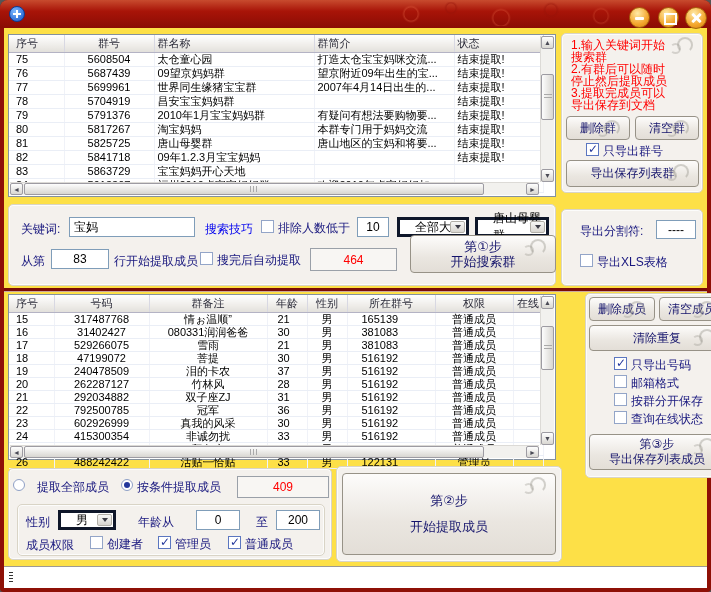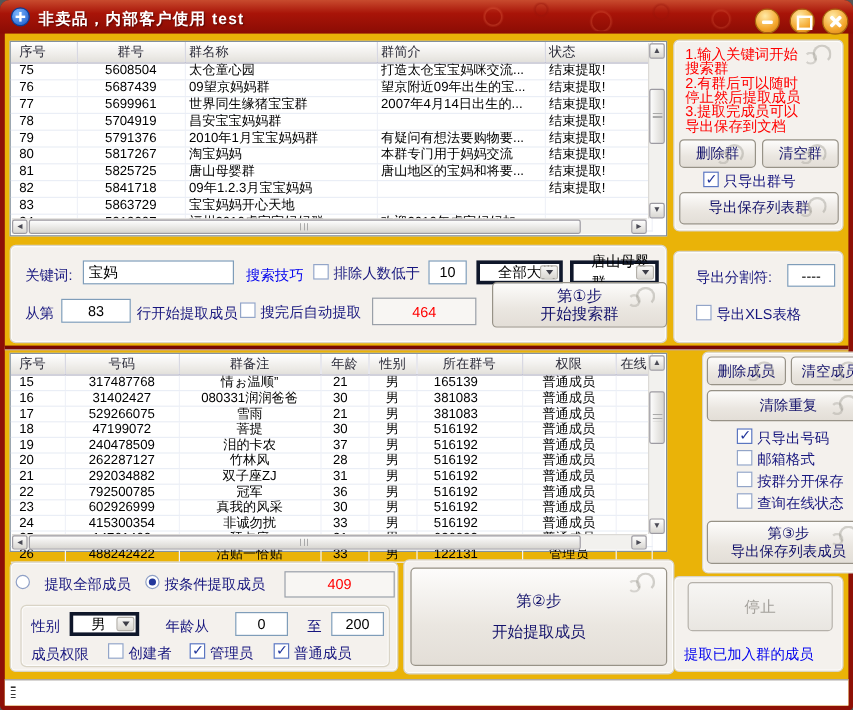--- a/index.html
+++ b/index.html
@@ -23,21 +23,21 @@
   .title{position:absolute;left:32px;top:7px;color:#fff;font-weight:bold;font-size:13px;z-index:3;
     text-shadow:1px 1px 1px rgba(60,0,0,.6);letter-spacing:1px;}
   .winbtn{position:absolute;top:7px;width:21px;height:21px;border-radius:50%;z-index:4;cursor:pointer;
     background:radial-gradient(circle at 40% 28%,#ffeaa6,#f3a42a 62%,#cf7e14);border:1px solid #a5650e;}
   .winbtn.min{left:629px;} .winbtn.max{left:658px;} .winbtn.close{left:685px;width:22px;height:22px;}
   .winbtn.min::before{content:"";position:absolute;left:5px;top:9px;width:9px;height:3px;background:#fff;border-radius:1px;}
   .winbtn.max::before{content:"";position:absolute;left:5px;top:5px;width:9px;height:8px;border:2px solid #fff;}
   .winbtn.close::before,.winbtn.close::after{content:"";position:absolute;left:9px;top:4px;width:3px;height:12px;background:#fff;border-radius:1px;}
   .winbtn.close::before{transform:rotate(45deg);} .winbtn.close::after{transform:rotate(-45deg);}
   
-  .client{position:absolute;left:4px;top:28px;width:703px;height:560px;background:#eab308;}
+  .client{position:absolute;left:4px;top:28px;width:703px;height:560px;background:#fde047;}
   .gbox{position:absolute;border:1px solid #d9d4c6;border-radius:5px;background:#f4f1ed;
     box-shadow:inset 0 0 0 1px rgba(255,255,255,.75);}
   .swirl::before{content:"";position:absolute;top:3px;right:9px;width:12px;height:12px;
     border:2px solid rgba(160,158,150,.45);border-radius:50%;border-bottom-color:transparent;}
   .swirl::after{content:"";position:absolute;top:9px;right:21px;width:7px;height:7px;
     border:2px solid rgba(160,158,150,.38);border-radius:50%;border-left-color:transparent;}
   
   .tablebox{position:absolute;background:#fff;border:1px solid #84919e;}
   .tablebox table{border-collapse:collapse;table-layout:fixed;width:534px;}
   .tablebox th{height:17px;font-size:11px;font-weight:normal;color:#2a2a38;
@@ -102,21 +102,20 @@
   .statusbar{position:absolute;left:0;top:538px;width:703px;height:22px;background:#fff;border-top:1px solid #9d9a94;}
   .statusglyph{position:absolute;left:5px;top:5px;width:4px;height:10px;
     background:repeating-linear-gradient(#333 0 1px,transparent 1px 3px);}
 </style>
 </head>
 <body>
 
 <div class="window">
   <div class="titlebar">
     <div class="appicon"></div>
-    <div class="title">非卖品，内部客户使用  test</div>
     <div class="winbtn min"></div>
     <div class="winbtn max"></div>
     <div class="winbtn close"></div>
   </div>
 
   <div class="client">
 
     <div class="tablebox" style="left:4px;top:6px;width:548px;height:163px;">
       <table class="t1">
         <thead>
@@ -502,24 +501,18 @@
       </div>
     </div>
 
     <div class="gbox" style="left:332px;top:438px;width:226px;height:96px;">
       <div class="btn big swirl" style="left:5px;top:6px;width:214px;height:82px;line-height:26px;">
         <span>第②步</span>
         <span>开始提取成员</span>
       </div>
     </div>
 
-    <div class="gbox" style="left:557px;top:452px;width:142px;height:80px;">
-      <div class="btn big disabled" style="left:11px;top:4px;width:121px;height:41px;">
-          <span>停止</span>
-        </div>
-      <div class="link" style="left:8px;top:56px;">提取已加入群的成员</div>
-    </div>
 
     <div class="statusbar">
       <span class="statusglyph"></span>
     </div>
   </div>
 </div>
 
 </body></html>

